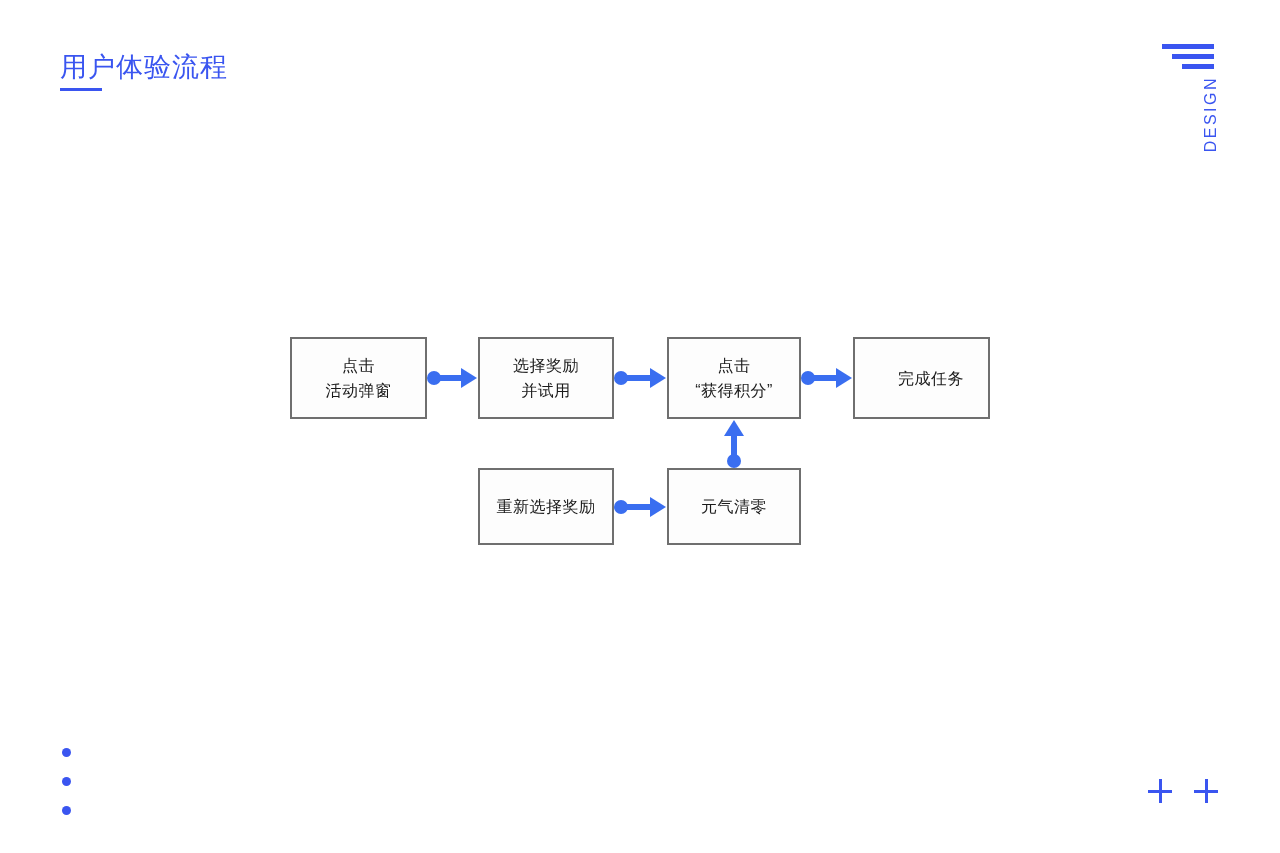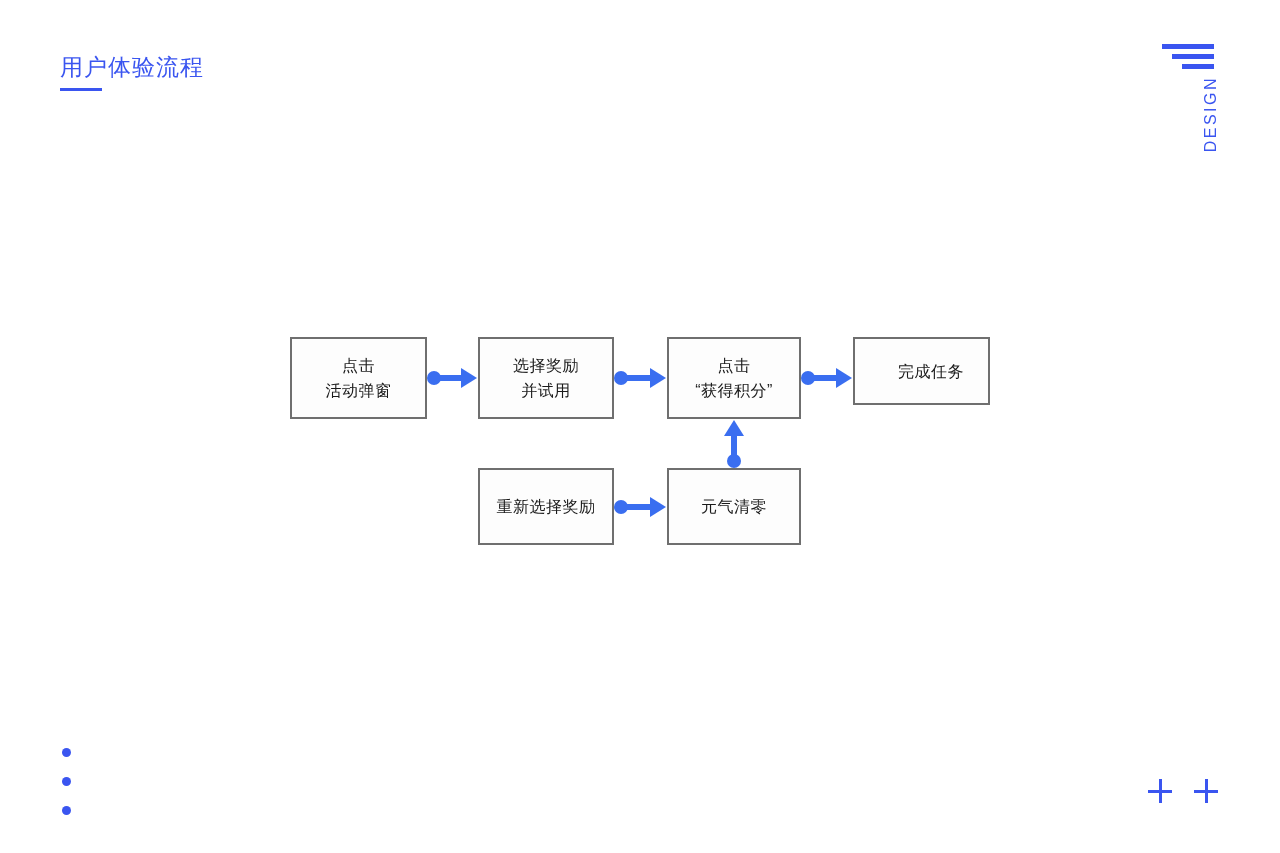--- a/index.html
+++ b/index.html
@@ -14,21 +14,21 @@
     overflow: hidden;
     font-family: "Liberation Sans", "DejaVu Sans", sans-serif;
     -webkit-font-smoothing: antialiased;
   }
 
   
   #page-title {
     position: absolute;
     left: 60px;
     top: 50px;
-    font-size: 23px;
+    font-size: 27px;
     line-height: 34px;
     letter-spacing: 1px;
     color: #3355f2;
     white-space: nowrap;
   }
   #title-underline {
     position: absolute;
     left: 60px;
     top: 88px;
     width: 42px;
@@ -131,21 +131,21 @@
 <div id="design-word" style="color: rgb(58, 85, 240);">DESIGN</div>
 
 <div id="flow">
 
   <div class="node" id="node-n1" style="left: 290px; top: 321px; width: 137px; height: 82px; border-color: rgb(111, 111, 111); background: rgb(253, 253, 253);">点击
 活动弹窗</div>
   <div class="node" id="node-n2" style="left: 478px; top: 321px; width: 136px; height: 82px; border-color: rgb(111, 111, 111); background: rgb(253, 253, 253);">选择奖励
 并试用</div>
   <div class="node" id="node-n3" style="left: 667px; top: 321px; width: 134px; height: 82px; border-color: rgb(111, 111, 111); background: rgb(253, 253, 253);">点击
 “获得积分”</div>
-  <div class="node" id="node-n4" style="left: 853px; top: 321px; width: 137px; height: 68px; border-color: rgb(111, 111, 111); background: rgb(253, 253, 253); padding-left: 19px;">完成任务</div>
+  <div class="node" id="node-n4" style="left: 853px; top: 321px; width: 137px; height: 82px; border-color: rgb(111, 111, 111); background: rgb(253, 253, 253); padding-left: 19px;">完成任务</div>
   <div class="node" id="node-n5" style="left: 478px; top: 452px; width: 136px; height: 77px; border-color: rgb(111, 111, 111); background: rgb(253, 253, 253);">重新选择奖励</div>
   <div class="node" id="node-n6" style="left: 667px; top: 452px; width: 134px; height: 77px; border-color: rgb(111, 111, 111); background: rgb(253, 253, 253);">元气清零</div>
 
   <div class="conn" id="edge-n1-n2" style="left: 427px; top: 350px;">
     <svg width="51" height="24" viewBox="0 0 51 24">
       <circle cx="7" cy="12" r="7" fill="#3a6ef0"></circle>
       <rect x="7" y="9" width="30" height="6" fill="#3a6ef0"></rect>
       <polygon points="34,2 50,12 34,22" fill="#3a6ef0"></polygon>
     </svg>
   </div>

